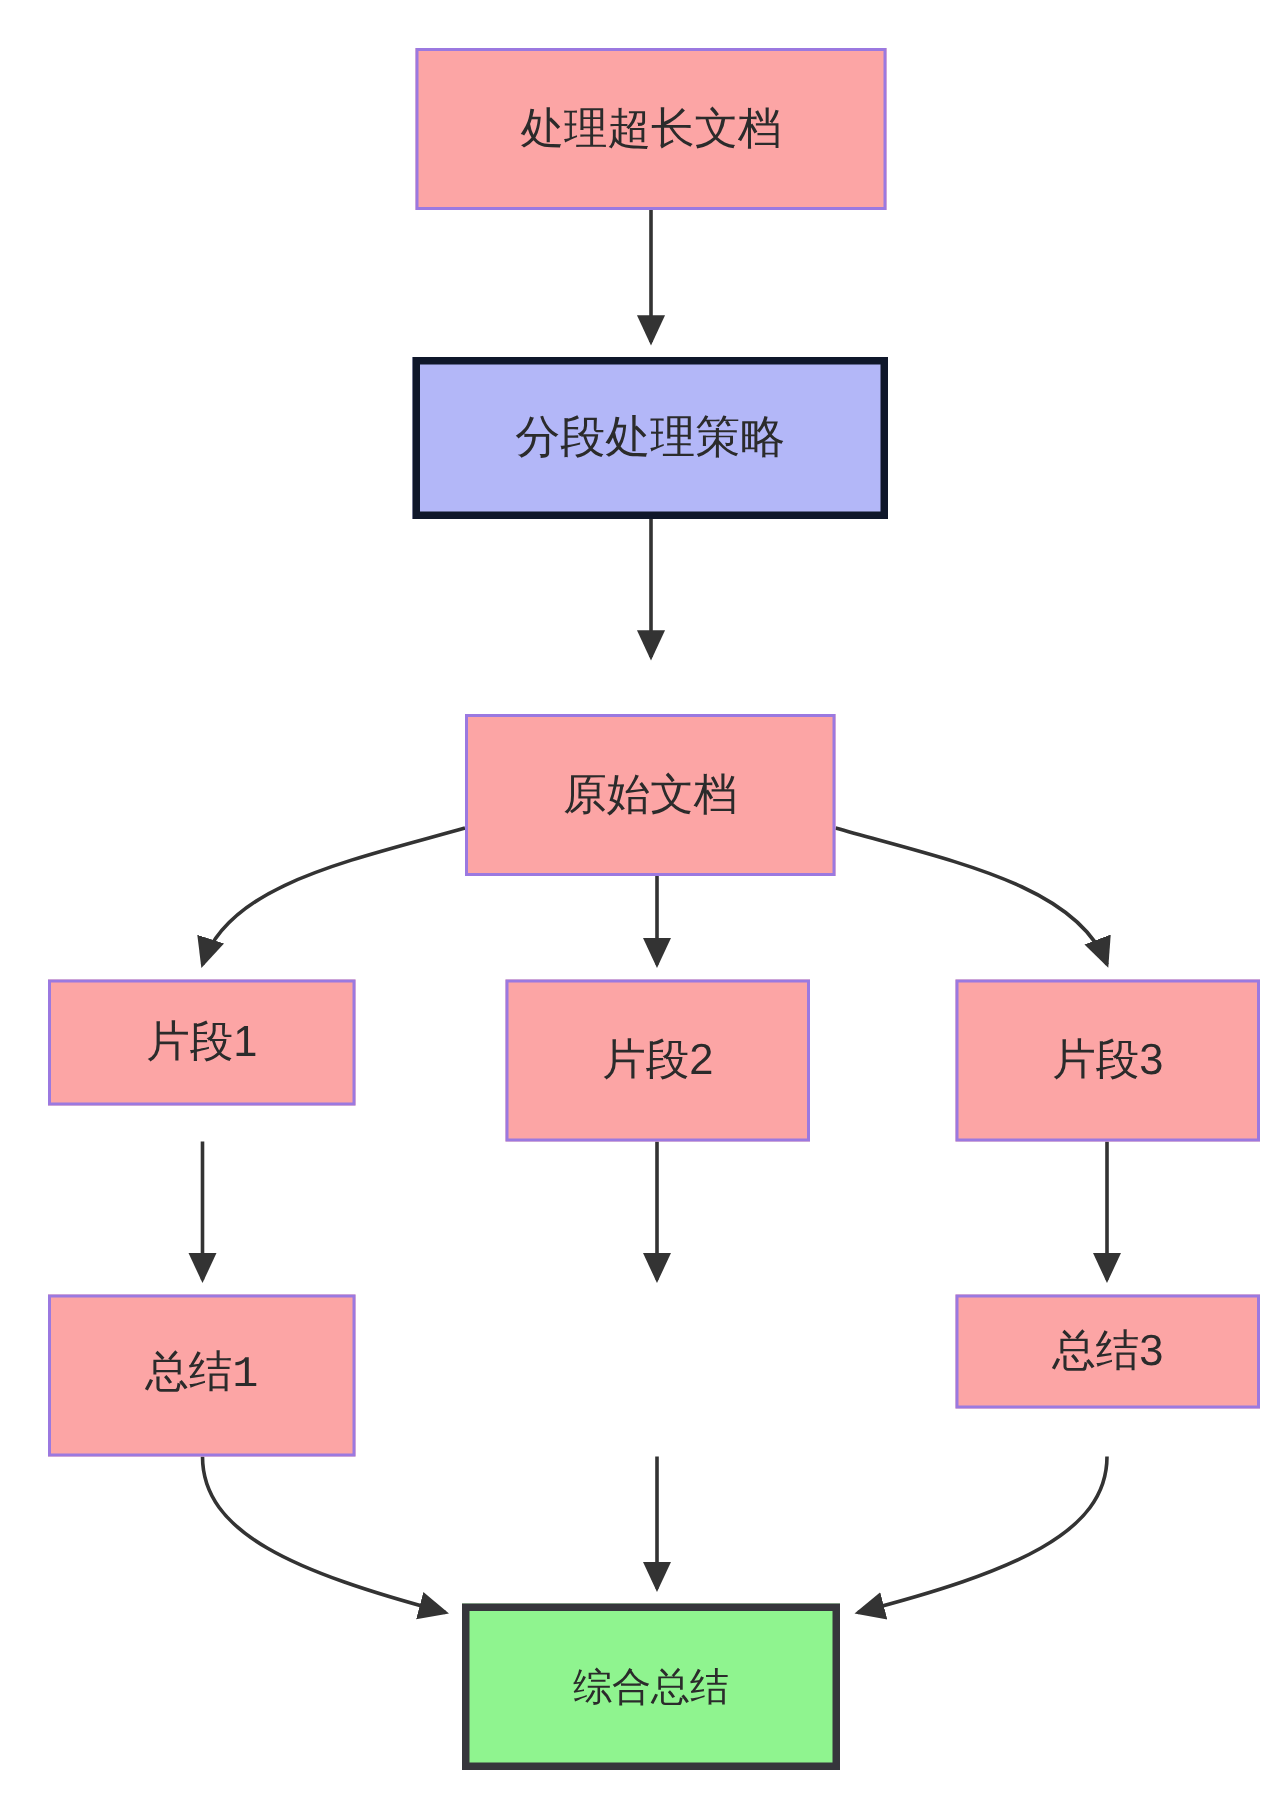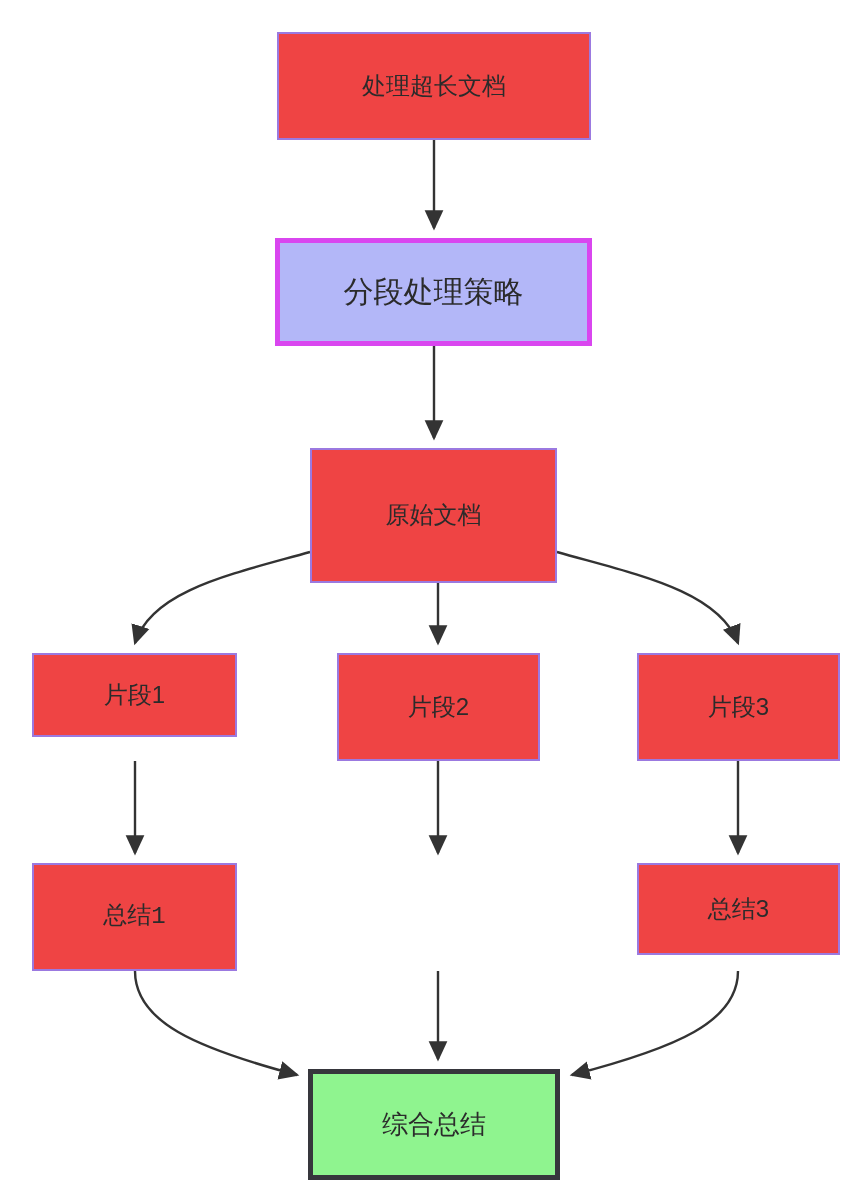--- a/index.html
+++ b/index.html
@@ -32,52 +32,52 @@
   .node {
     position: absolute;
     box-sizing: border-box;
     display: flex;
     align-items: center;
     justify-content: center;
     text-align: center;
     line-height: 1.2;
   }
   .node-normal {
-    background: #ef4444;
+    background: #fca5a5;
     border: 2px solid #9b79e0;
     color: #2b2b2b;
-    font-size: 24px;
+    font-size: 29px;
   }
   .node-highlight {
     background: #b3b7f8;
-    border: 5px solid #d946ef;
+    border: 5px solid #0f172a;
     color: #2b2b2b;
     font-size: 30px;
   }
   .node-result {
     background: #8ff48f;
     border: 5px solid #36363c;
     color: #2b2b2b;
     font-size: 26px;
   }
   .node-label {
     display: block;
     white-space: nowrap;
   }
 
   
   #node-doc      { left: 277px; top: 32px;   width: 314px; height: 108px; }
   #node-strategy { left: 275px; top: 238px;  width: 317px; height: 108px; }
-  #node-source   { left: 310px; top: 448px;  width: 247px; height: 135px; }
+  #node-source   { left: 310px; top: 476px;  width: 247px; height: 108px; }
   #node-chunk-1  { left: 32px;  top: 653px;  width: 205px; height: 84px; }
   #node-chunk-2  { left: 337px; top: 653px;  width: 203px; height: 108px; }
   #node-chunk-3  { left: 637px; top: 653px;  width: 203px; height: 108px; }
   #node-sum-1    { left: 32px;  top: 863px;  width: 205px; height: 108px; font-family: Liberation Mono, monospace; }
   #node-sum-2    { left: 337px; top: 863px;  width: 203px; height: 108px; }
-  #node-sum-3    { left: 637px; top: 863px;  width: 203px; height: 92px; }
+  #node-sum-3    { left: 637px; top: 863px;  width: 203px; height: 76px; }
   #node-final    { left: 308px; top: 1069px; width: 252px; height: 111px; }
 </style>
 </head>
 <body>
 
 <div id="diagram-canvas">
 
   <svg id="edge-layer" viewBox="0 0 852 1196" width="852" height="1196">
     <defs>
       <marker id="arrowhead" markerWidth="9" markerHeight="9" refX="7.4" refY="4.5" orient="auto" markerUnits="strokeWidth">

